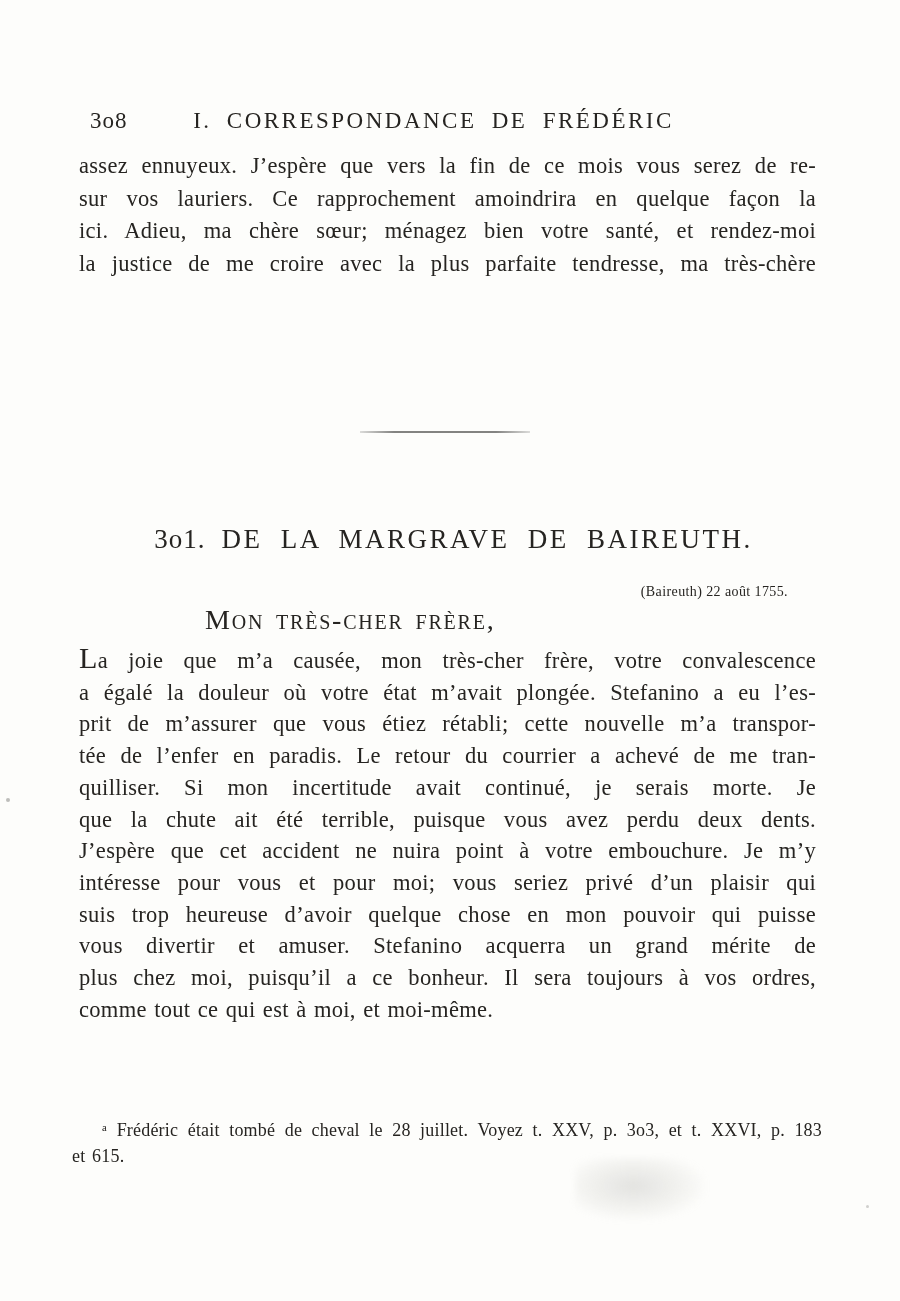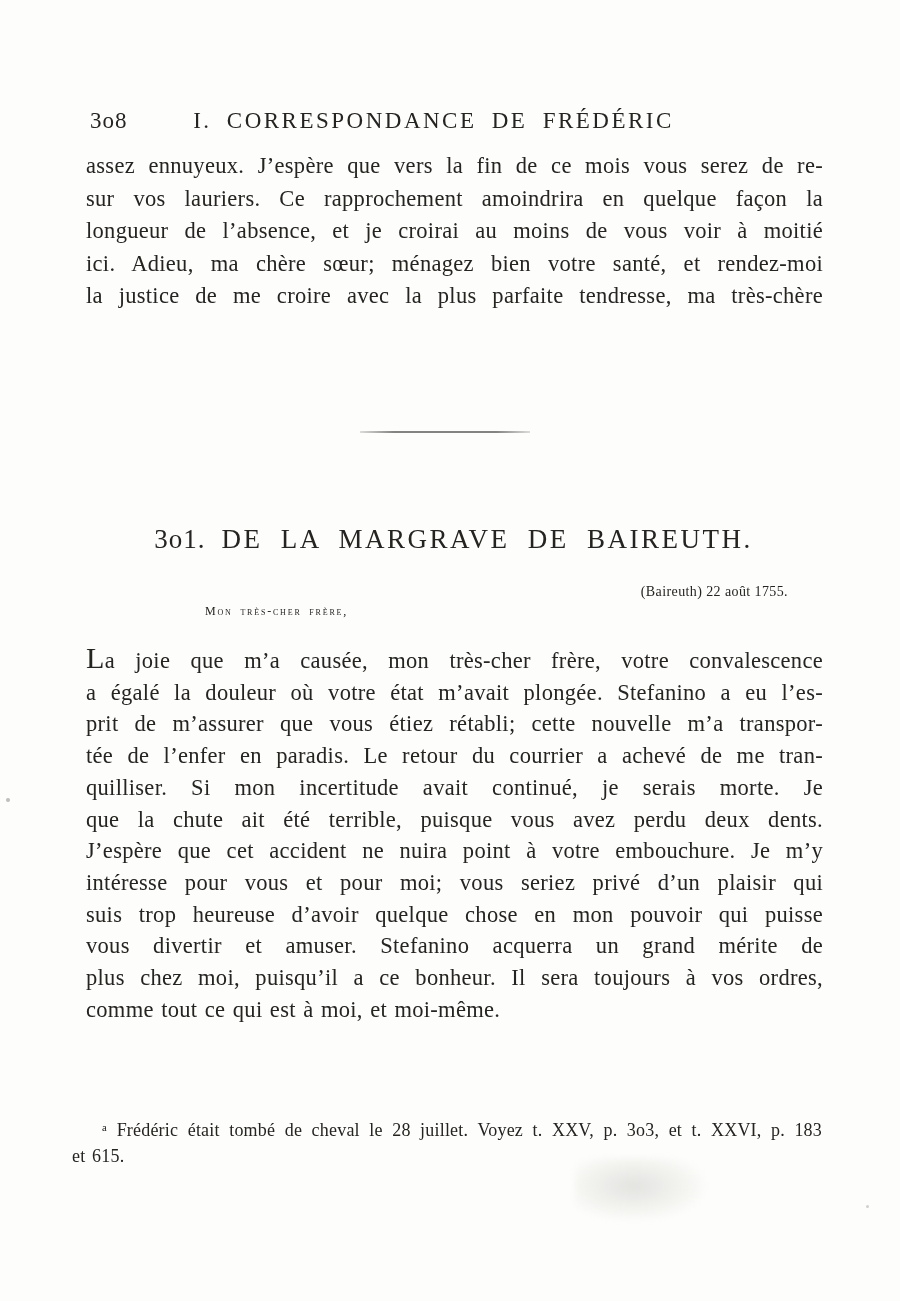--- a/index.html
+++ b/index.html
@@ -25,21 +25,21 @@
   }
   .running-title {
     position: absolute; left: 0; right: 40px; top: 0;
     text-align: center;
     letter-spacing: 2.5px;
     word-spacing: 7px;
   }
 
   
   .text-block {
-    position: absolute; left: 86px; width: 737px;
+    position: absolute; left: 79px; width: 737px;
   }
   .para-continuation { top: 150px; }
   .line {
     font-size: 22.5px;
     line-height: 32.5px;
     letter-spacing: 0.3px;
     word-spacing: 1.5px;
     text-align: justify;
     text-align-last: justify;
     white-space: normal;
@@ -79,21 +79,21 @@
     padding-right: 34px;
     text-align: right;
     font-size: 14px;
     letter-spacing: 0.4px;
   }
 
   .salutation {
     position: absolute; left: 85px; top: 604px; width: 737px;
     box-sizing: border-box;
     padding-left: 120px;
-    font-size: 12px;
+    font-size: 28px;
     font-variant: small-caps;
     letter-spacing: 1.8px;
     word-spacing: 3px;
   }
 
   .letter-body { top: 643px; }
 
   
   .footnote {
     position: absolute; left: 72px; top: 1117px; width: 750px;
@@ -131,21 +131,20 @@
 <div class="page">
 
   <div class="running-header">
     <span class="page-number">3o8</span>
     <span class="running-title">I.  CORRESPONDANCE  DE  FRÉDÉRIC</span>
   </div>
 
   <div class="text-block para-continuation">
       <div class="line">assez ennuyeux.  J’espère que vers la fin de ce mois vous serez de re-</div>
       <div class="line">sur vos lauriers.  Ce rapprochement amoindrira en quelque façon la</div>
-      <div class="line">longueur de l’absence, et je croirai au moins de vous voir à moitié</div>
       <div class="line">ici.  Adieu, ma chère sœur; ménagez bien votre santé, et rendez-moi</div>
       <div class="line">la justice de me croire avec la plus parfaite tendresse, ma très-chère</div>
     </div>
 
   <div class="section-divider"></div>
 
   <div class="letter-heading">
     <span class="heading-number">3o1.</span><span class="heading-title">DE LA MARGRAVE DE BAIREUTH.</span>
   </div>
 

